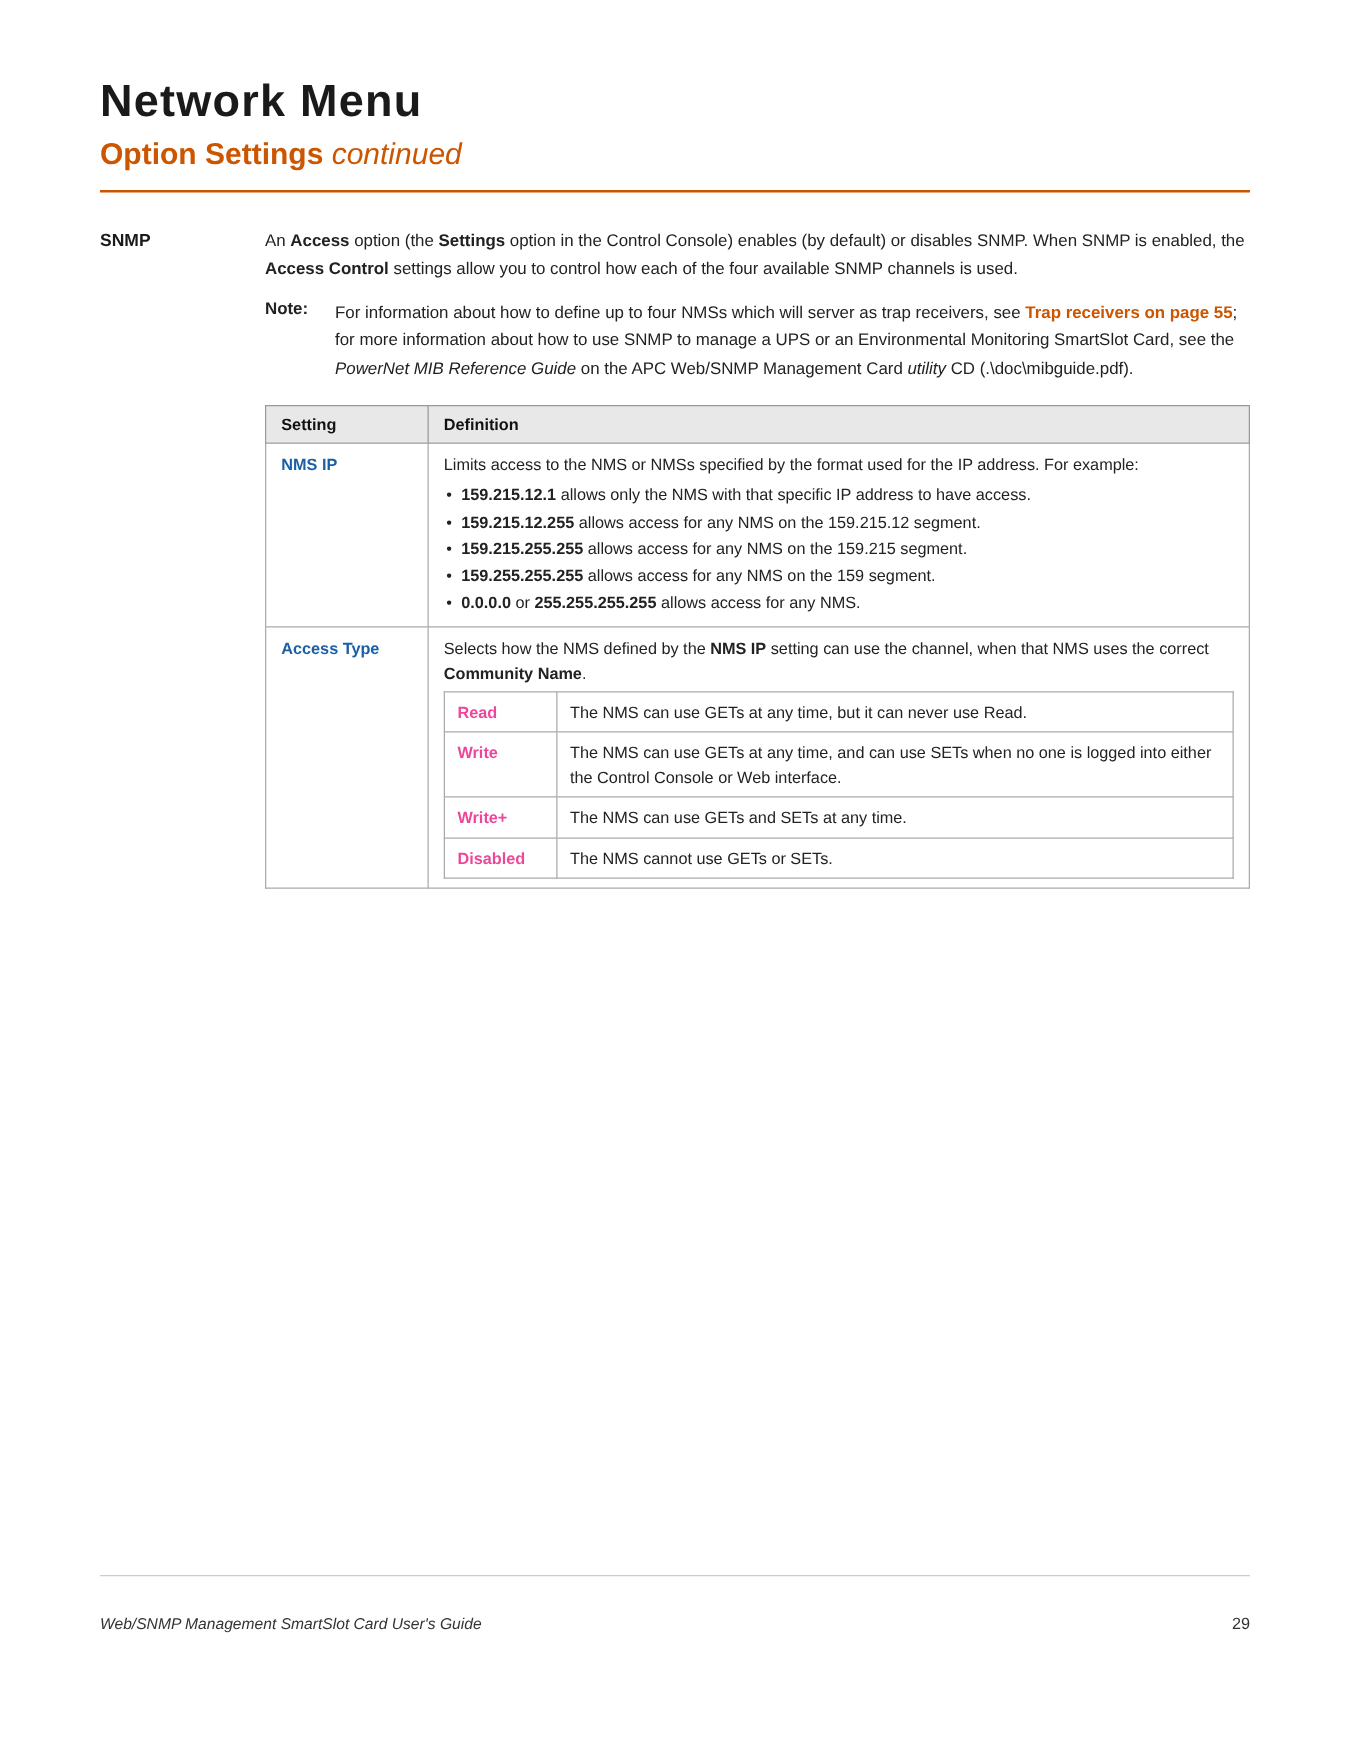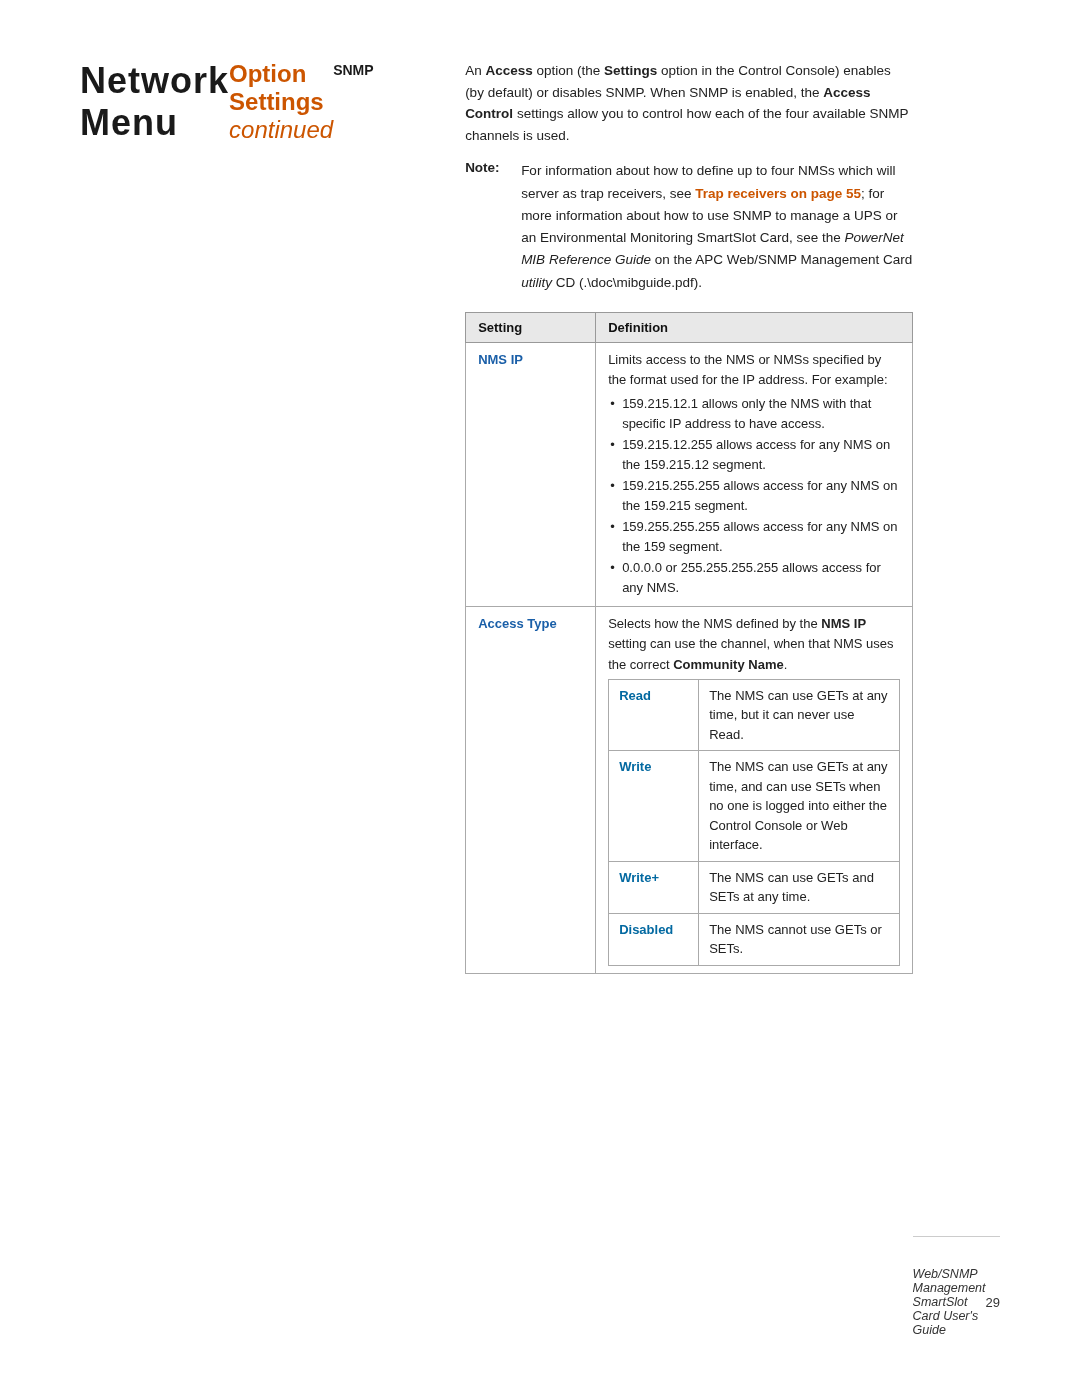--- a/index.html
+++ b/index.html
@@ -6,24 +6,24 @@
     body {
       font-family: Arial, sans-serif;
       background: #ffffff;
       color: #222222;
       font-size: 14px;
       width: 1080px;
       min-height: 1397px;
       position: relative;
     }
     .page {
-      padding: 60px 80px 60px 80px;
+      padding: 60px 80px 91px 80px;
       min-height: 1397px;
       display: flex;
-      flex-direction: row;
+      flex-direction: column;
     }
     .page-title {
       font-size: 36px;
       font-weight: 900;
       color: #1a1a1a;
       margin-bottom: 8px;
       letter-spacing: 1px;
     }
     .section-heading {
       font-size: 24px;
@@ -124,42 +124,42 @@
       margin-top: 4px;
     }
     .settings-table .sub-table td {
       border: 1px solid #aaa;
       padding: 6px 10px;
       vertical-align: top;
       line-height: 1.5;
     }
     .settings-table .sub-table .sub-setting {
       font-weight: 700;
-      color: #0369a1;
+      color: #ec4899;
       width: 90px;
       white-space: nowrap;
     }
     .bullet-list {
       list-style: none;
       padding: 0;
       margin: 4px 0 0 0;
     }
     .bullet-list li {
       padding-left: 14px;
       position: relative;
       margin-bottom: 2px;
       line-height: 1.5;
     }
     .bullet-list li::before {
       content: '•';
       position: absolute;
       left: 2px;
     }
     .bold-ip {
-      font-weight: 400;
+      font-weight: 700;
     }
     .footer {
       margin-top: auto;
       padding-top: 30px;
       display: flex;
       flex-direction: row;
       justify-content: space-between;
       align-items: center;
       border-top: 1px solid #ccc;
     }

